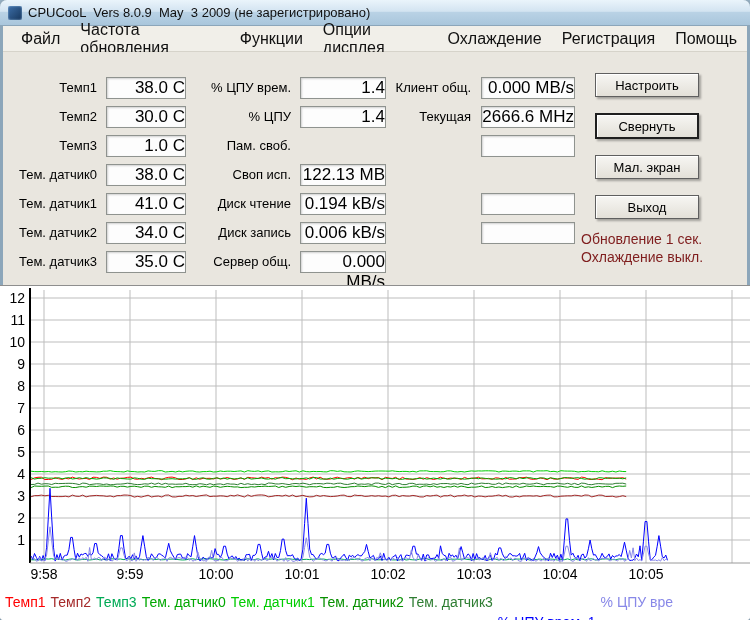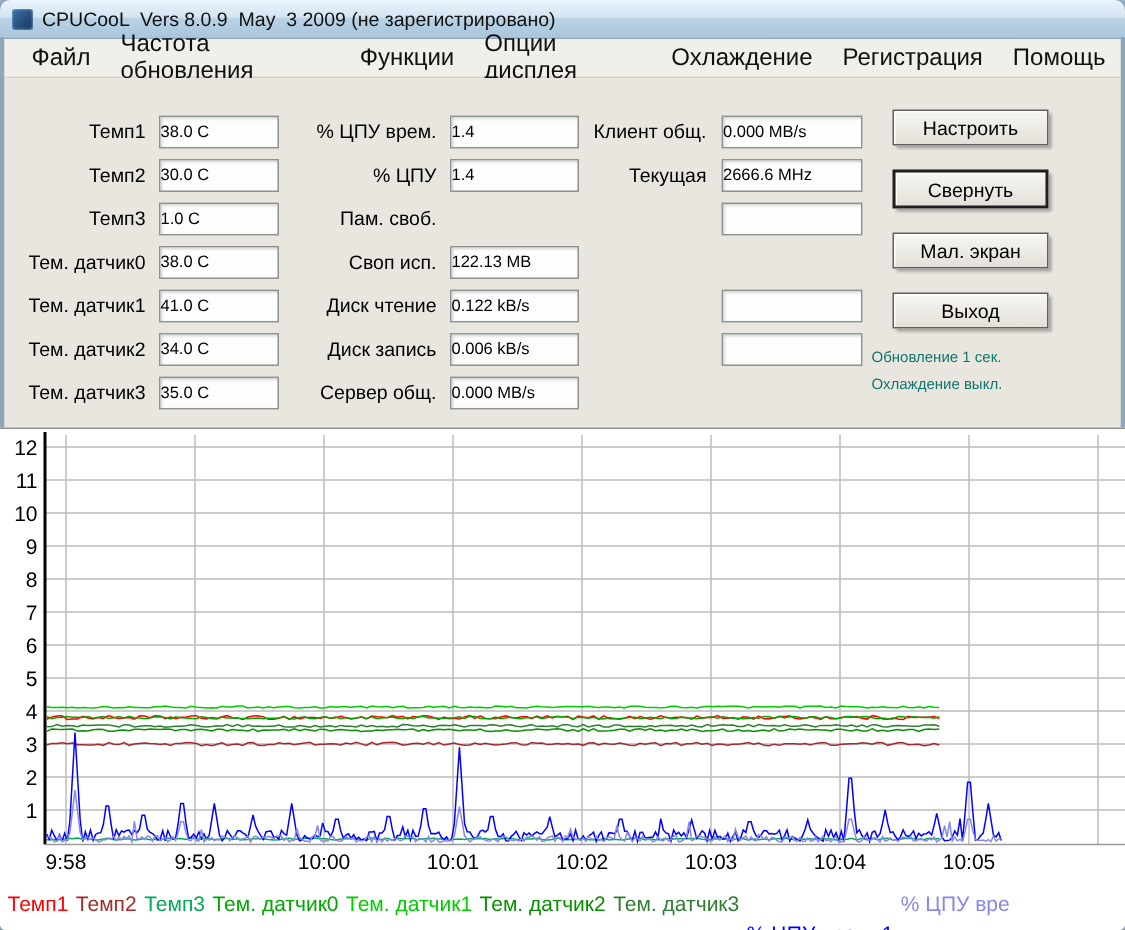--- a/index.html
+++ b/index.html
@@ -21,29 +21,29 @@
     background:#f1efe9;border-bottom:1px solid #d6d3ca;
     display:flex;align-items:center;padding-left:8px;
   }
   .menu-item{font-size:16px;color:#111;padding:3px 10px;cursor:default;}
   .panel{position:absolute;left:3px;top:52px;width:744px;height:233px;background:#e9e6df;}
   .fcol{position:absolute;top:21px;}
   #col1{left:6px;} #col2{left:192px;} #col3{left:386px;}
   .frow{height:29px;display:flex;align-items:center;}
   .flabel{text-align:right;font-size:13px;color:#000;}
   #col1 .flabel{width:88px;} #col2 .flabel{width:96px;} #col3 .flabel{width:82px;}
-  .fbox{margin-left:9px;height:20px;line-height:20px;text-align:left;font-size:11px;color:#000;
+  .fbox{margin-left:9px;height:20px;line-height:20px;text-align:right;font-size:17px;color:#000;
     background:#fdfdfd;border:1px solid #8f938f;box-shadow:inset 1px 1px 2px rgba(0,0,0,.18);}
   #col1 .fbox{width:78px;} #col2 .fbox{width:84px;} #col3 .fbox{width:92px;margin-left:10px;}
   #buttons{position:absolute;left:592px;top:21px;width:116px;}
   .pbtn{display:block;width:104px;height:24px;margin:0 0 16px 0;font-family:"Liberation Sans",sans-serif;
     font-size:13px;color:#000;background:linear-gradient(#f7f6f3,#e3e0d8);
     border:1px solid #5f5f5f;box-shadow:2px 2px 2px rgba(0,0,0,.3), inset 1px 1px 0 #fff;cursor:default;}
   .pbtn.default{height:26px;border:2px solid #1f1f1f;}
-  #status{position:absolute;left:578px;top:178px;font-size:10px;color:#0f766e;line-height:18px;}
+  #status{position:absolute;left:578px;top:178px;font-size:14px;color:#7f1d1d;line-height:18px;}
   .chartwrap{position:absolute;left:0;top:285px;width:750px;height:335px;background:#fff;
     border-top:1px solid #8e8e8e;box-sizing:border-box;}
   #chart-svg{display:block;}
   .legend{display:flex;gap:5px;white-space:nowrap;overflow:hidden;
     padding:8px 0 0 5px;font-size:14px;background:#fff;}
   .legend span{flex:0 0 auto;}
 </style>
 </head>
 <body>
 
@@ -105,21 +105,21 @@
         </div>
         <div class="frow">
           <span class="flabel">Пам. своб.</span>
         </div>
         <div class="frow">
           <span class="flabel">Своп исп.</span>
           <span class="fbox">122.13 MB</span>
         </div>
         <div class="frow">
           <span class="flabel">Диск чтение</span>
-          <span class="fbox">0.122 kB/s</span>
+          <span class="fbox">0.194 kB/s</span>
         </div>
         <div class="frow">
           <span class="flabel">Диск запись</span>
           <span class="fbox">0.006 kB/s</span>
         </div>
         <div class="frow">
           <span class="flabel">Сервер общ.</span>
           <span class="fbox">0.000 MB/s</span>
         </div>
       </div>

